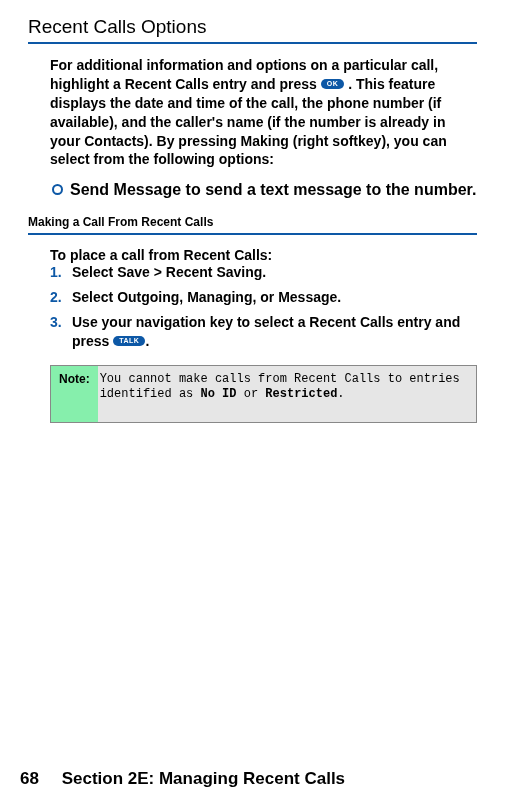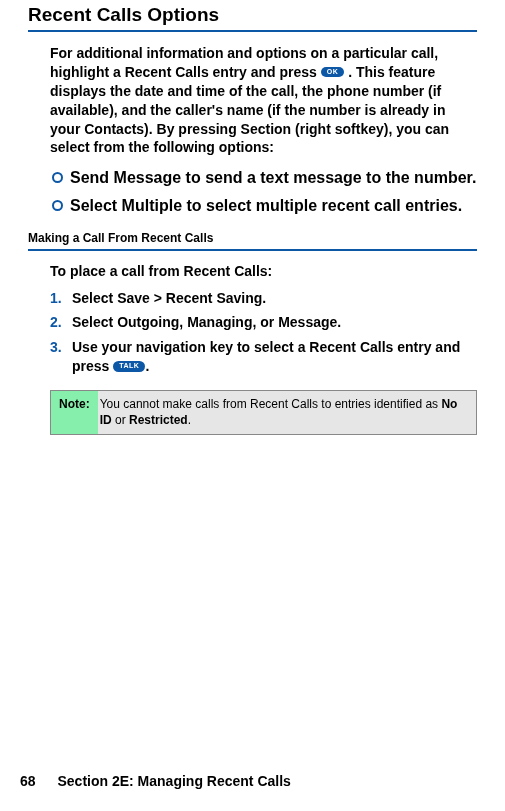--- a/index.html
+++ b/index.html
@@ -11,22 +11,22 @@
     position: relative;
     padding: 0 28px;
   }
   .hr-blue {
     border: none;
     border-top: 2px solid #0d58a6;
     margin: 4px 0 12px 0;
   }
   h1 {
     font-size: 19px;
-    font-weight: 700;
-    margin-top: 4px;
+    font-weight: 400;
+    margin-top: 16px;
   }
   .body-text {
     font-size: 14px;
     font-weight: 600;
     line-height: 1.35;
     margin-left: 22px;
     margin-right: 2px;
   }
   .pill {
     display: inline-flex;
@@ -71,21 +71,20 @@
   h2 {
     font-size: 12px;
     font-weight: 700;
     margin-top: 14px;
   }
   .subhead {
     font-size: 14px;
     font-weight: 700;
     margin-left: 22px;
     margin-top: 12px;
-    margin-bottom: 10px;
   }
   ol.steps {
     list-style: none;
     margin-left: 22px;
     counter-reset: step;
   }
   ol.steps li {
     position: relative;
     padding-left: 22px;
     font-size: 14px;
@@ -108,53 +107,51 @@
     font-size: 12px;
   }
   .note-label {
     background: #86efac;
     padding: 6px 8px;
     font-weight: 800;
     white-space: nowrap;
   }
   .note-content {
     background: #e6e6e6;
-    padding: 6px 8px 6px 2px;
+    padding: 6px 8px 19px 2px;
     line-height: 1.3;
     font-weight: 500;
+    font-family: Liberation Mono, monospace;
   }
   .footer {
     position: absolute;
     bottom: 22px;
     left: 20px;
-    font-size: 14px;
+    font-size: 17px;
     font-weight: 700;
   }
   .footer .pg {
     margin-right: 18px;
   }
 </style>
 </head>
 <body>
 
 <h1>Recent Calls Options</h1>
 <hr class="hr-blue">
 
 <p class="body-text">
   <span>For additional information and options on a particular call, highlight a Recent Calls entry and press </span>
   <span class="pill">OK</span>
-  <span>. This feature displays the date and time of the call, the phone number (if available), and the caller's name (if the number is already in your Contacts). By pressing </span><span class="bold">Section</span><span> (right softkey), you can select from the following options:</span>
+  <span>. This feature displays the date and time of the call, the phone number (if available), and the caller's name (if the number is already in your Contacts). By pressing </span><span class="bold">Making</span><span> (right softkey), you can select from the following options:</span>
 </p>
 
 <ul class="options">
   <li>
     <span class="bold">Send Message</span><span> to send a text message to the number.</span>
-  </li>
-  <li>
-    <span class="bold">Select Multiple</span><span> to select multiple recent call entries.</span>
   </li>
 </ul>
 
 <h2>Making a Call From Recent Calls</h2>
 <hr class="hr-blue">
 
 <p class="subhead">To place a call from Recent Calls:</p>
 
 <ol class="steps">
   <li>

